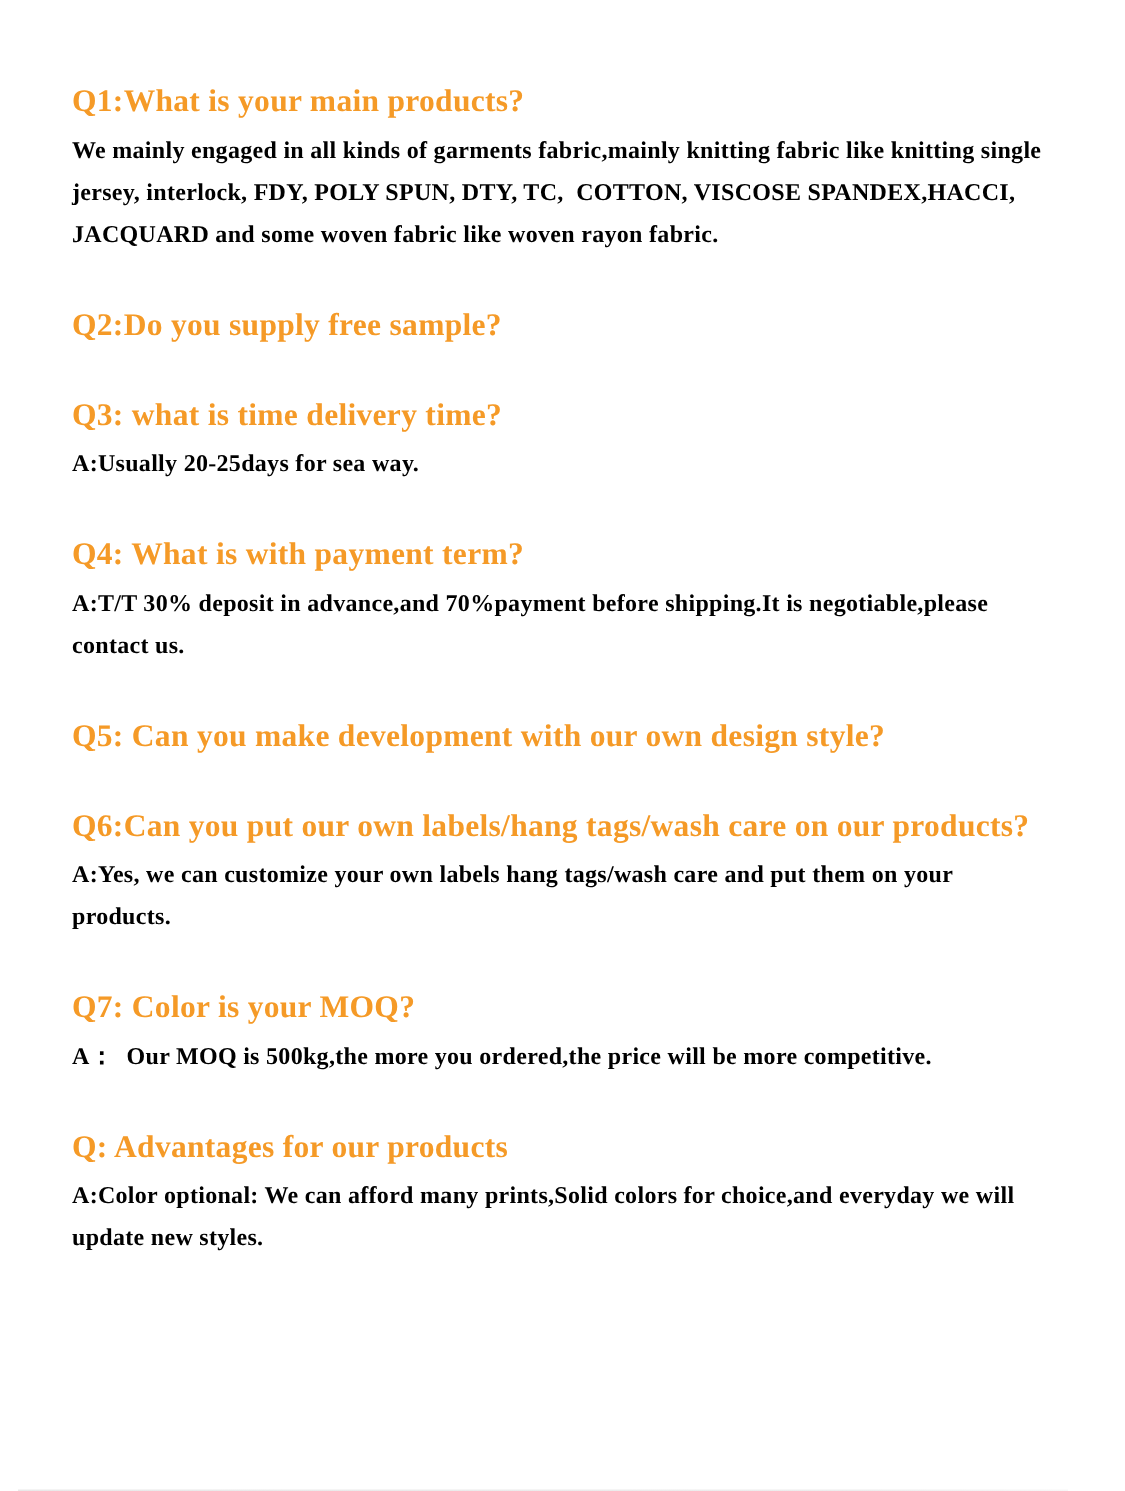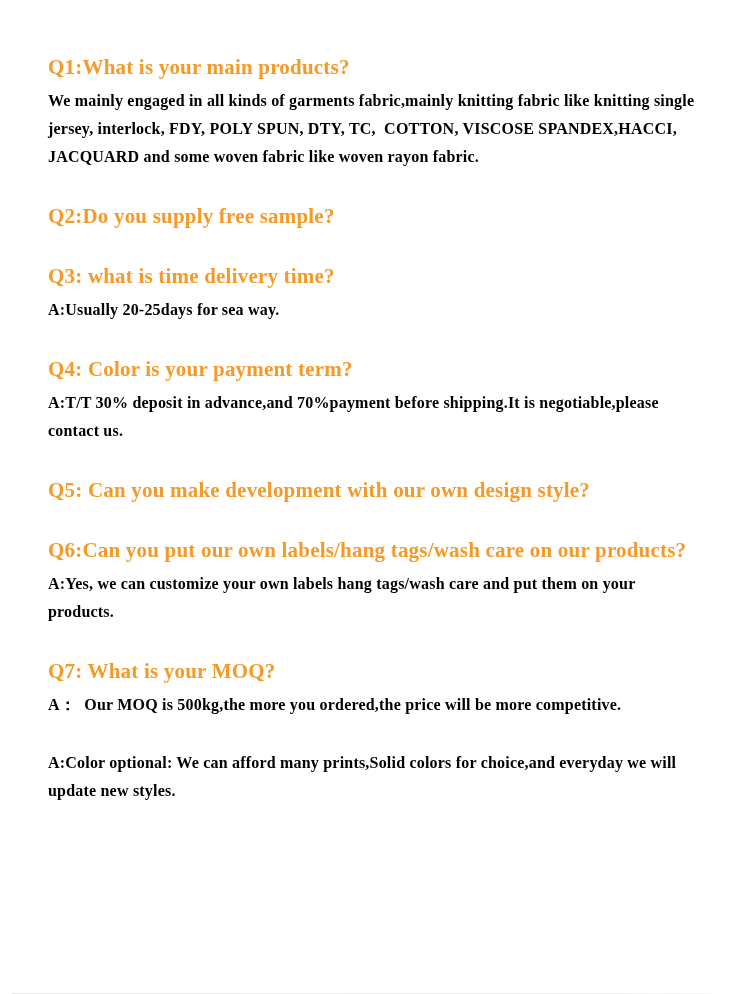--- a/index.html
+++ b/index.html
@@ -57,37 +57,38 @@
   <section class="faq-item">
     <h2 class="question">Q2:Do you supply free sample?</h2>
   </section>
 
   <section class="faq-item">
     <h2 class="question">Q3: what is time delivery time?</h2>
     <p class="answer">A:Usually 20-25days for sea way.</p>
   </section>
 
   <section class="faq-item">
-    <h2 class="question">Q4: Color is your payment term?</h2>
+    <h2 class="question">Q4: What is with payment term?</h2>
     <p class="answer">A:T/T 30% deposit in advance,and 70%payment before shipping.It is negotiable,please contact us.</p>
   </section>
 
   <section class="faq-item">
     <h2 class="question">Q5: Can you make development with our own design style?</h2>
   </section>
 
   <section class="faq-item">
     <h2 class="question">Q6:Can you put our own labels/hang tags/wash care on our products?</h2>
     <p class="answer">A:Yes, we can customize your own labels hang tags/wash care and put them on your products.</p>
   </section>
 
   <section class="faq-item">
-    <h2 class="question">Q7: What is your MOQ?</h2>
+    <h2 class="question">Q7: Color is your MOQ?</h2>
     <p class="answer">A：  Our MOQ is 500kg,the more you ordered,the price will be more competitive.</p>
   </section>
 
   <section class="faq-item">
+    <h2 class="question">Q: Advantages for our products</h2>
     <p class="answer">A:Color optional: We can afford many prints,Solid colors for choice,and everyday we will update new styles.</p>
   </section>
 
   <div class="bottom-divider"></div>
 
 </div>
 
 </body></html>

